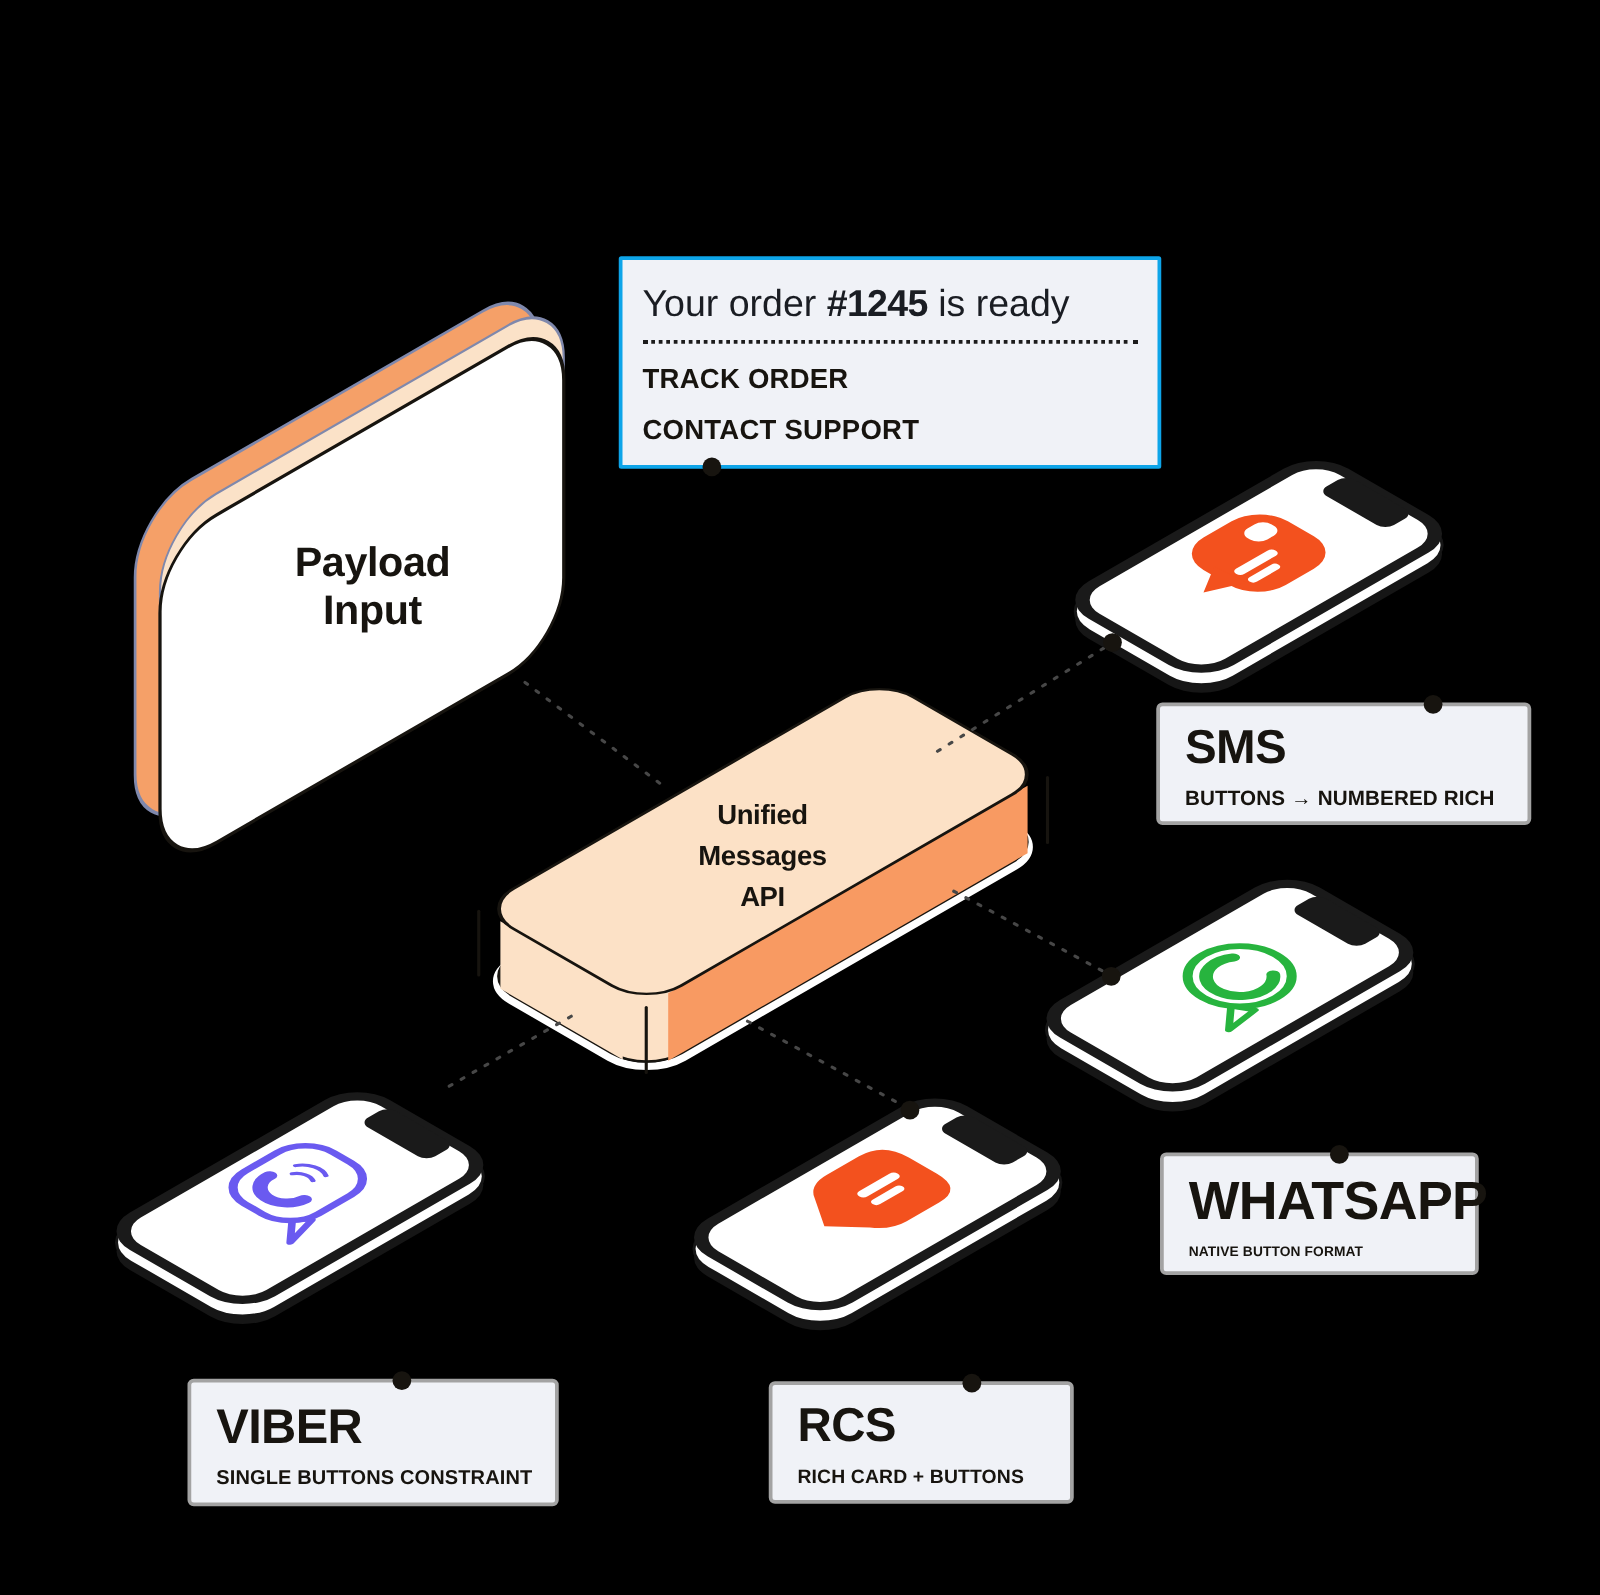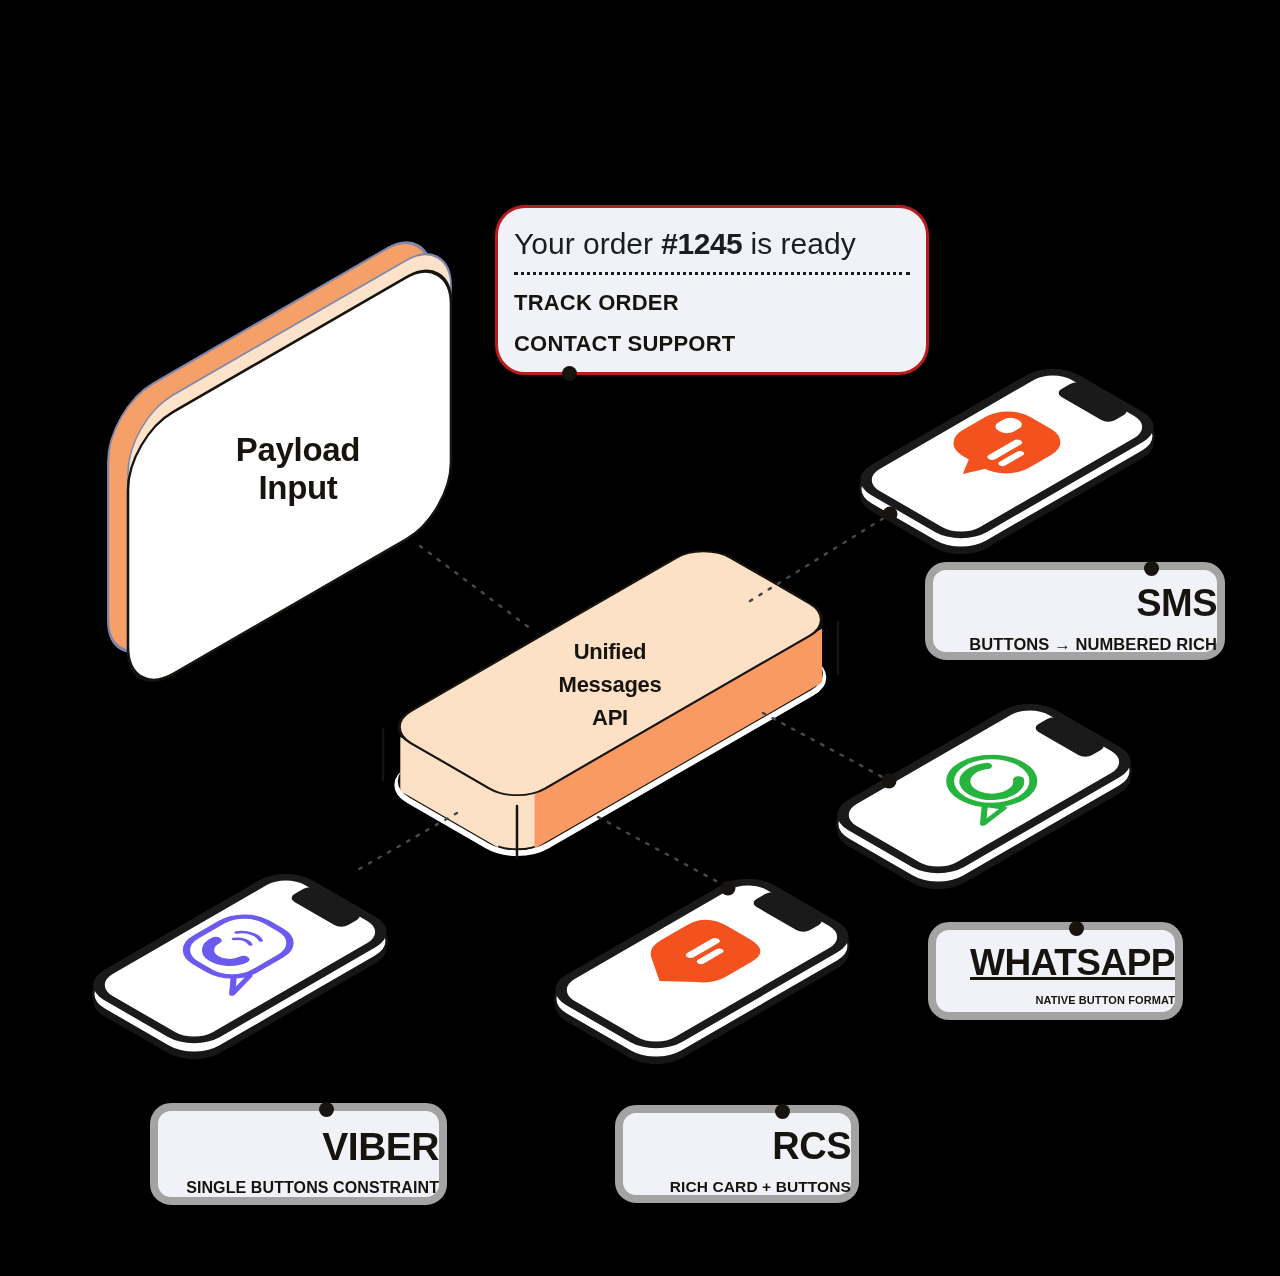--- a/index.html
+++ b/index.html
@@ -13,46 +13,45 @@
   .iso-label{
     position:absolute;text-align:center;font-weight:800;color:#17140F;
     letter-spacing:-0.3px;
   }
   #input-label{left:128px;top:431px;width:340px;font-size:33px;line-height:38px;}
   #api-label{left:460px;top:635px;width:300px;font-size:22px;line-height:33px;}
 
   
   .msg-card{
     position:absolute;left:495px;top:205px;width:434px;height:170px;
-    background:#F0F2F7;border:3px solid #b91c1c;border-radius:30px;
+    background:#F0F2F7;border:3px solid #0ea5e9;border-radius:2px;
     box-sizing:border-box;padding:18px 16px 0 16px;
   }
   .msg-headline{font-size:30px;line-height:36px;font-weight:400;color:#1A1D23;white-space:nowrap;}
   .msg-headline b{font-weight:800;letter-spacing:-0.5px;}
   .msg-divider{border:0;border-top:3px dotted #1c1c1c;margin:10px 0 0 0;}
   .msg-btn{font-size:22px;font-weight:800;letter-spacing:0.2px;margin-top:15px;color:#17140F;}
   .nub{position:absolute;width:15px;height:15px;border-radius:50%;background:#17140F;}
   .msg-card .nub{left:64px;bottom:-9px;}
 
   
   .panel{
-    position:absolute;background:#F0F2F7;border:8px solid #a3a3a3;border-radius:21px;
+    position:absolute;background:#F0F2F7;border:3px solid #a3a3a3;border-radius:5px;
     box-sizing:border-box;
-    text-align:right;
   }
   .panel .nub{top:-9px;}
   .ch-title{font-weight:800;color:#17140F;margin:12px 0 0 20px;letter-spacing:-0.5px;}
   .ch-sub{font-weight:700;color:#17140F;margin:10px 0 0 20px;letter-spacing:0.1px;}
   #card-sms{left:925px;top:562px;width:300px;height:98px;}
   #card-sms .nub{left:211px;}
   #card-sms .ch-title{font-size:38px;}
   #card-sms .ch-sub{font-size:16.5px;}
   #card-whatsapp{left:928px;top:922px;width:255px;height:98px;}
   #card-whatsapp .nub{left:133px;}
-  #card-whatsapp .ch-title{font-size:37px;text-decoration:underline;}
+  #card-whatsapp .ch-title{font-size:43px;}
   #card-whatsapp .ch-sub{font-size:11px;}
   #card-viber{left:150px;top:1103px;width:297px;height:102px;}
   #card-viber .nub{left:161px;}
   #card-viber .ch-title{font-size:39px;margin-top:14px;}
   #card-viber .ch-sub{font-size:16px;}
   #card-rcs{left:615px;top:1105px;width:244px;height:98px;}
   #card-rcs .nub{left:152px;}
   #card-rcs .ch-title{font-size:38px;}
   #card-rcs .ch-sub{font-size:15.5px;}
 </style>

